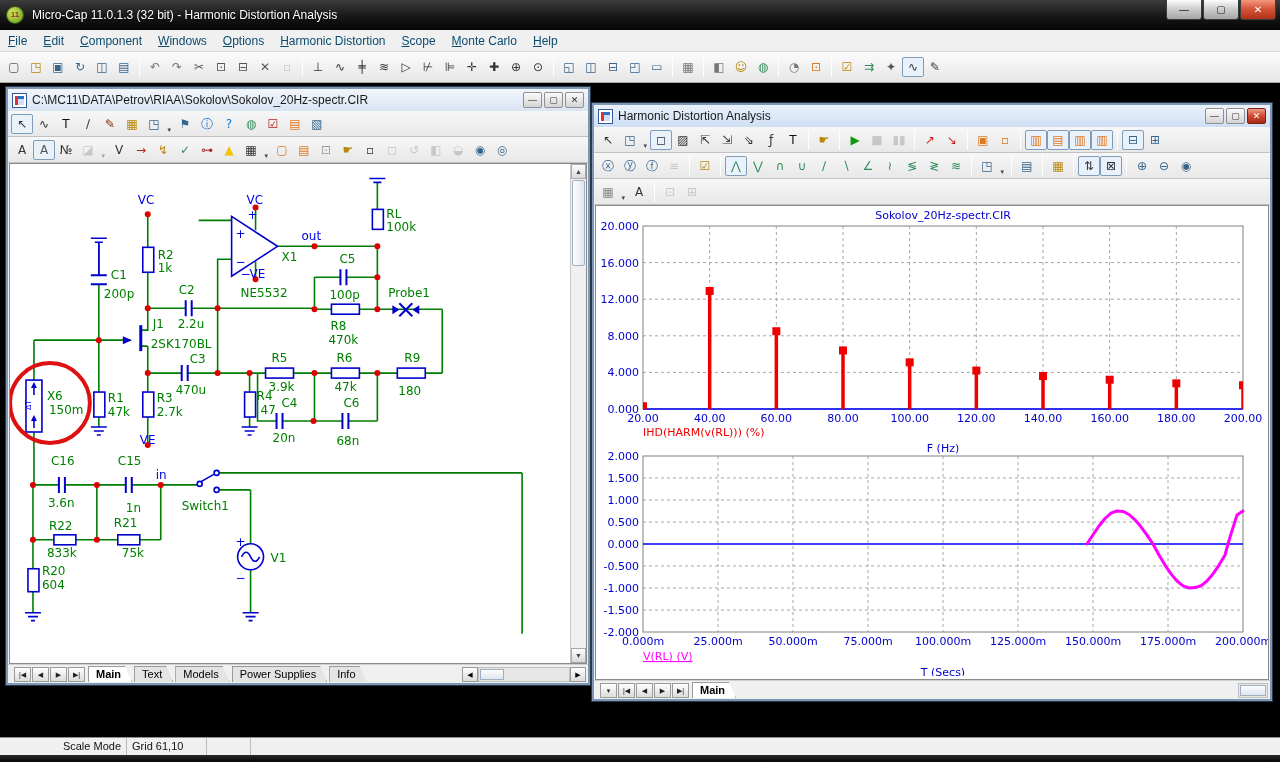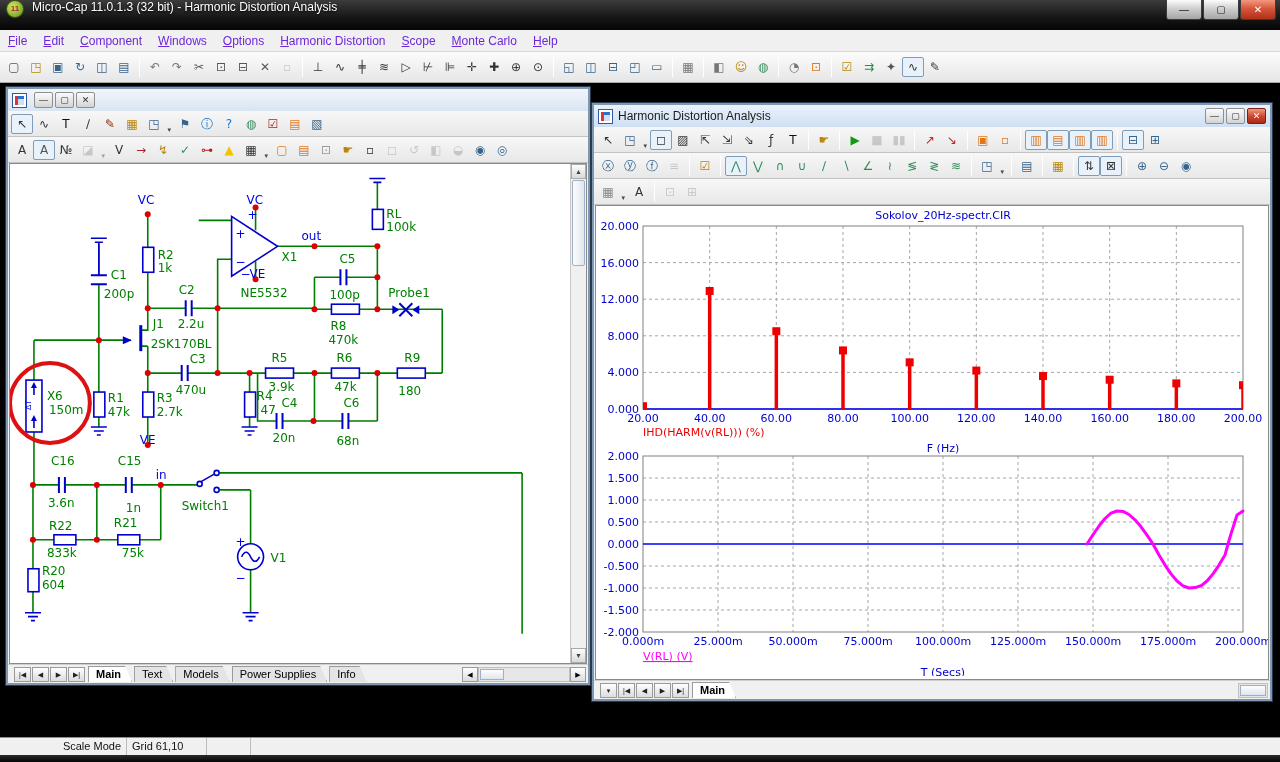--- a/index.html
+++ b/index.html
@@ -1,28 +1,28 @@
 <!DOCTYPE html>
 <html><head>
 <meta charset="utf-8">
 <style>
   * { box-sizing: border-box; margin:0; padding:0; }
   html,body { width:1280px; height:762px; overflow:hidden; font-family:"Liberation Sans","DejaVu Sans",sans-serif; }
   #app { width:1280px; height:762px; display:flex; flex-direction:column; background:#000; }
 
   
-  #titlebar { height:30px; background:linear-gradient(#3c3c3c,#151515 60%,#060606); display:flex; align-items:flex-start; padding:0 6px; position:relative; }
+  #titlebar { height:30px; background:linear-gradient(#3c3c3c,#151515 60%,#060606); display:flex; align-items:center; padding:0 6px; position:relative; }
   #app-icon { width:18px; height:18px; border-radius:50%; background:radial-gradient(circle at 35% 35%, #d7e65a, #7fae2e 70%, #49701a); border:1px solid #3c5a12; color:#a32c2c; font-size:8px; font-weight:bold; text-align:center; line-height:16px; }
   #app-title { color:#fff; font-size:12px; margin-left:8px; text-shadow:0 1px 2px #000; }
   .caption-btns { position:absolute; right:4px; top:0; display:flex; }
   .cap-btn { width:36px; height:20px; border:1px solid #3b3b3b; border-top:none; background:linear-gradient(#fdfdfd,#cfcfcf 45%,#a5a5a5); color:#222; font-size:10px; text-align:center; line-height:19px; border-radius:0 0 3px 3px; margin-left:1px; }
   .cap-btn.close { background:linear-gradient(#f3977e,#d6573b 45%,#b03018); color:#fff; font-weight:bold; }
 
   
-  #menubar { height:22px; background:#f0f0f0; border-bottom:1px solid #d9d9d9; display:flex; align-items:center; font-size:12px; color:#6d28d9; }
+  #menubar { height:22px; background:#f0f0f0; border-bottom:1px solid #d9d9d9; display:flex; align-items:center; font-size:12px; color:#0c4a6e; }
   .menu-item { padding:3px 8px; }
   .menu-item u { text-decoration:underline; }
 
   
   .toolbar { background:linear-gradient(#fcfcfc,#e6e6e6); border-bottom:1px solid #a9a9a9; display:flex; align-items:center; padding:1px 3px; }
   #main-toolbar { height:31px; }
   .tbtn { width:22px; height:20px; border:1px solid transparent; border-radius:2px; text-align:center; font-size:12px; line-height:18px; position:relative; flex:0 0 auto; font-family:"DejaVu Sans",sans-serif; }
   .tbtn.on { border-color:#7f9db9; background:#e9f1fb; }
   .tbtn.dis { opacity:.45; }
   .tbtn .dd { position:absolute; right:-7px; top:6px; font-size:7px; color:#444; }
@@ -143,20 +143,21 @@
       <div class="tbtn" style="color: rgb(85, 85, 85);">✦</div>
       <div class="tbtn on" style="color: rgb(51, 51, 51);">∿</div>
       <div class="tbtn" style="color: rgb(51, 51, 51);">✎</div>
     </div>
 
   <div id="mdi">
 
     <div class="child-window" id="schem-win">
       <div class="cw-title">
         <div class="cw-icon"></div>
+        <div class="cw-caption">C:\MC11\DATA\Petrov\RIAA\Sokolov\Sokolov_20Hz-spectr.CIR</div>
         <div class="cw-btn">—</div>
         <div class="cw-btn">▢</div>
         <div class="cw-btn">✕</div>
       </div>
       <div class="cw-toolbar" id="schem-tb1">
           <div class="tbtn on" style="color: rgb(51, 51, 51);">↖</div>
           <div class="tbtn" style="color: rgb(51, 51, 51);">∿</div>
           <div class="tbtn" style="color: rgb(17, 17, 17);">T</div>
           <div class="tbtn" style="color: rgb(51, 51, 51);">∕</div>
           <div class="tbtn" style="color: rgb(139, 37, 0);">✎</div>

